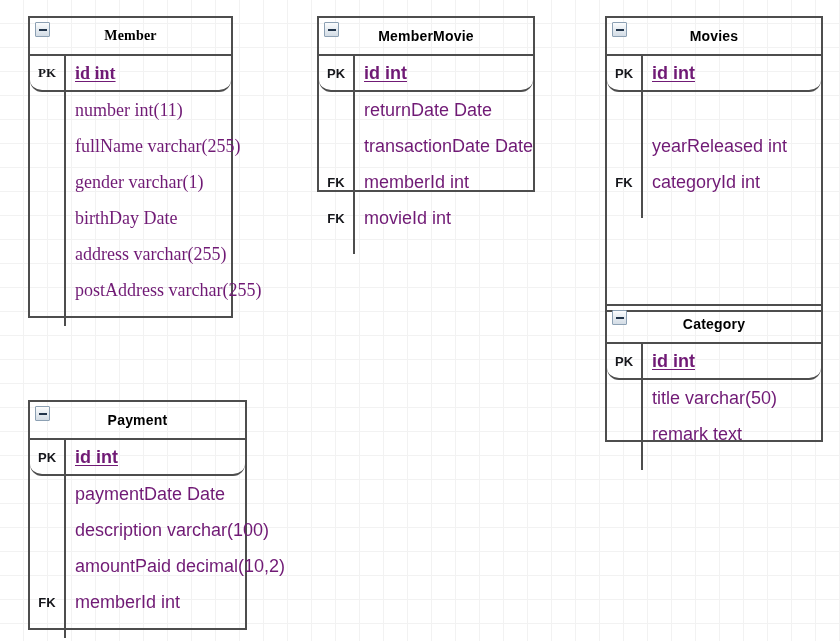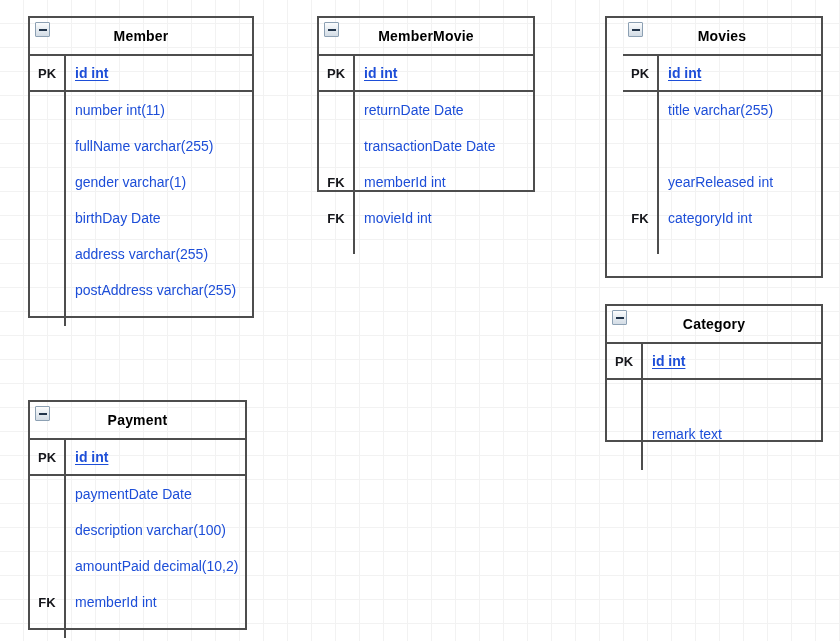--- a/index.html
+++ b/index.html
@@ -88,20 +88,21 @@
 
   
   .rows {
     display: block;
   }
   .row {
     display: flex;
     box-sizing: border-box;
     height: 36px;
     align-items: center;
+    border-radius: 12px;
   }
   .row.pk-row {
     border-bottom: 2px solid #4d4d4d;
   }
   .key-cell {
     box-sizing: border-box;
     width: 36px;
     flex: 0 0 36px;
     height: 100%;
     display: flex;
@@ -111,22 +112,22 @@
     font-weight: bold;
     color: #16171c;
     border-right: 2px solid #4d4d4d;
   }
   .attr-cell {
     box-sizing: border-box;
     height: 100%;
     display: flex;
     align-items: center;
     padding-left: 9px;
-    font-size: 14px;
-    color: #1d4ed8;
+    font-size: 18px;
+    color: #701a75;
     white-space: nowrap;
   }
   .row.pk-row .attr-cell {
     font-weight: bold;
     text-decoration: underline;
     text-underline-offset: 2px;
   }
 
   
   .tail {
@@ -137,21 +138,21 @@
   .tail .key-cell {
     border-right: 2px solid #4d4d4d;
   }
 </style>
 </head>
 <body>
 
 <div id="canvas"></div>
 
 <div id="entity-layer">
-    <div class="entity" style="left: 28px; top: 16px; width: 226px; height: 302px;">
+    <div class="entity" style="left: 28px; top: 16px; width: 205px; height: 302px; font-family: Liberation Serif, serif;">
       <div class="entity-title-row">
         <span class="collapse-icon">
           <span class="minus"></span>
         </span>
         <span class="entity-title">Member</span>
       </div>
       <div class="rows">
         <div class="row pk-row">
           <div class="key-cell">PK</div>
           <div class="attr-cell">id int</div>
@@ -213,35 +214,31 @@
         <div class="row">
           <div class="key-cell">FK</div>
           <div class="attr-cell">movieId int</div>
         </div>
         <div class="tail">
           <div class="key-cell"></div>
           <div class="attr-cell"></div>
         </div>
       </div>
     </div>
-    <div class="entity" style="left: 605px; top: 16px; width: 218px; height: 262px; padding-left: 16px;">
+    <div class="entity" style="left: 605px; top: 16px; width: 218px; height: 296px;">
       <div class="entity-title-row">
         <span class="collapse-icon">
           <span class="minus"></span>
         </span>
         <span class="entity-title">Movies</span>
       </div>
       <div class="rows">
         <div class="row pk-row">
           <div class="key-cell">PK</div>
           <div class="attr-cell">id int</div>
-        </div>
-        <div class="row">
-          <div class="key-cell"></div>
-          <div class="attr-cell">title varchar(255)</div>
         </div>
         <div class="row">
           <div class="key-cell"></div>
         </div>
         <div class="row">
           <div class="key-cell"></div>
           <div class="attr-cell">yearReleased int</div>
         </div>
         <div class="row">
           <div class="key-cell">FK</div>
@@ -260,20 +257,21 @@
         </span>
         <span class="entity-title">Category</span>
       </div>
       <div class="rows">
         <div class="row pk-row">
           <div class="key-cell">PK</div>
           <div class="attr-cell">id int</div>
         </div>
         <div class="row">
           <div class="key-cell"></div>
+          <div class="attr-cell">title varchar(50)</div>
         </div>
         <div class="row">
           <div class="key-cell"></div>
           <div class="attr-cell">remark text</div>
         </div>
         <div class="tail">
           <div class="key-cell"></div>
           <div class="attr-cell"></div>
         </div>
       </div>

